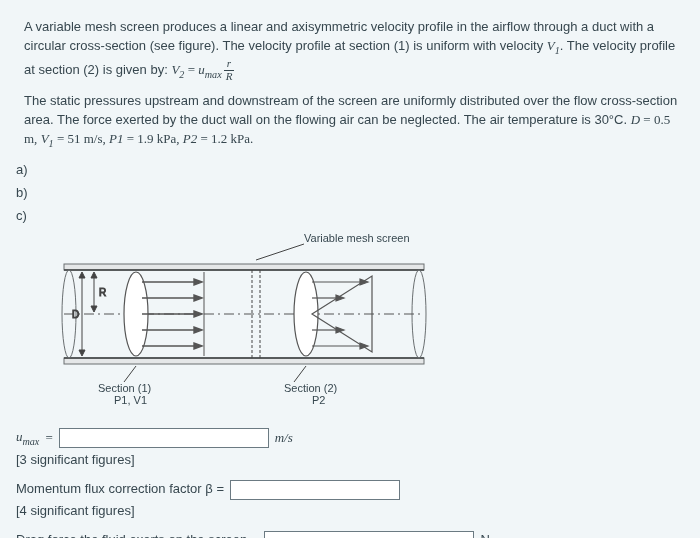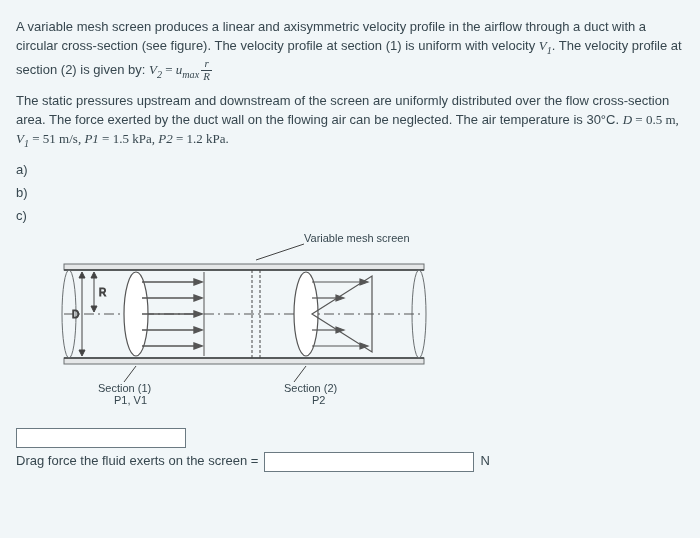--- a/index.html
+++ b/index.html
@@ -6,21 +6,21 @@
   body {
     margin: 0;
     padding: 14px 16px;
     font-family: Arial, Helvetica, sans-serif;
     font-size: 13px;
     line-height: 1.45;
     color: #37474f;
     background: #f1f6f8;
     width: 700px;
   }
-  p { margin: 4px 0 10px 0; }
+  p { margin: 4px 0 10px 8px; }
   .math-i { font-family: "Times New Roman", serif; font-style: italic; }
   .math-r { font-family: "Times New Roman", serif; }
   .sub { font-size: 0.78em; vertical-align: sub; }
   .frac {
     display: inline-flex;
     flex-direction: column;
     font-family: "Times New Roman", serif;
     font-size: 0.85em;
     vertical-align: middle;
     text-align: center;
@@ -72,21 +72,21 @@
   <span class="math-i"><span>V</span><span class="sub">2</span></span><span class="math-r"> = </span><span class="math-i"><span>u</span><span class="sub">max</span></span><span class="frac">
       <span class="num math-i">r</span>
       <span class="den math-i">R</span>
     </span>
 </p>
 
 <p>
   <span>The static pressures upstream and downstream of the screen are uniformly distributed over the flow cross-section area. The force exerted by the duct wall on the flowing air can be neglected. The air temperature is 30°C. </span>
   <span class="math-i">D</span><span class="math-r"> = 0.5 m, </span>
   <span class="math-i"><span>V</span><span class="sub">1</span></span><span class="math-r"> = 51 m/s, </span>
-  <span class="math-i">P1</span><span class="math-r"> = 1.5 kPa, </span>
+  <span class="math-i">P1</span><span class="math-r"> = 1.9 kPa, </span>
   <span class="math-i">P2</span><span class="math-r"> = 1.2 kPa.</span>
 </p>
 
 <ol class="parts">
   <li>
     <span class="lbl">a)</span>
   </li>
   <li>
     <span class="lbl">b)</span>
   </li>
@@ -166,24 +166,33 @@
     <g font-size="11" fill="#37474f">
       <text x="54" y="160">Section (1)</text>
       <text x="70" y="172">P1, V1</text>
       <text x="240" y="160">Section (2)</text>
       <text x="268" y="172">P2</text>
     </g>
   </svg>
 </div>
 
 <div class="answers">
+  <div class="arow">
+    <span class="math-i"><span>u</span><span class="sub">max</span></span>
+      <span class="math-r"> = </span>
+    <input class="blank w-med" style="">
+    <span class="math-i">m/s</span>
+  </div>
+  <div class="note">[3 significant figures]</div>
 
   <div class="arow">
+    <span>Momentum flux correction factor β = </span>
     <input class="blank w-sm" style="">
   </div>
+  <div class="note">[4 significant figures]</div>
 
   <div class="arow">
     <span>Drag force the fluid exerts on the screen = </span>
     <input class="blank w-med" style="">
     <span>N</span>
   </div>
 
 </div>
 
 </body></html>

